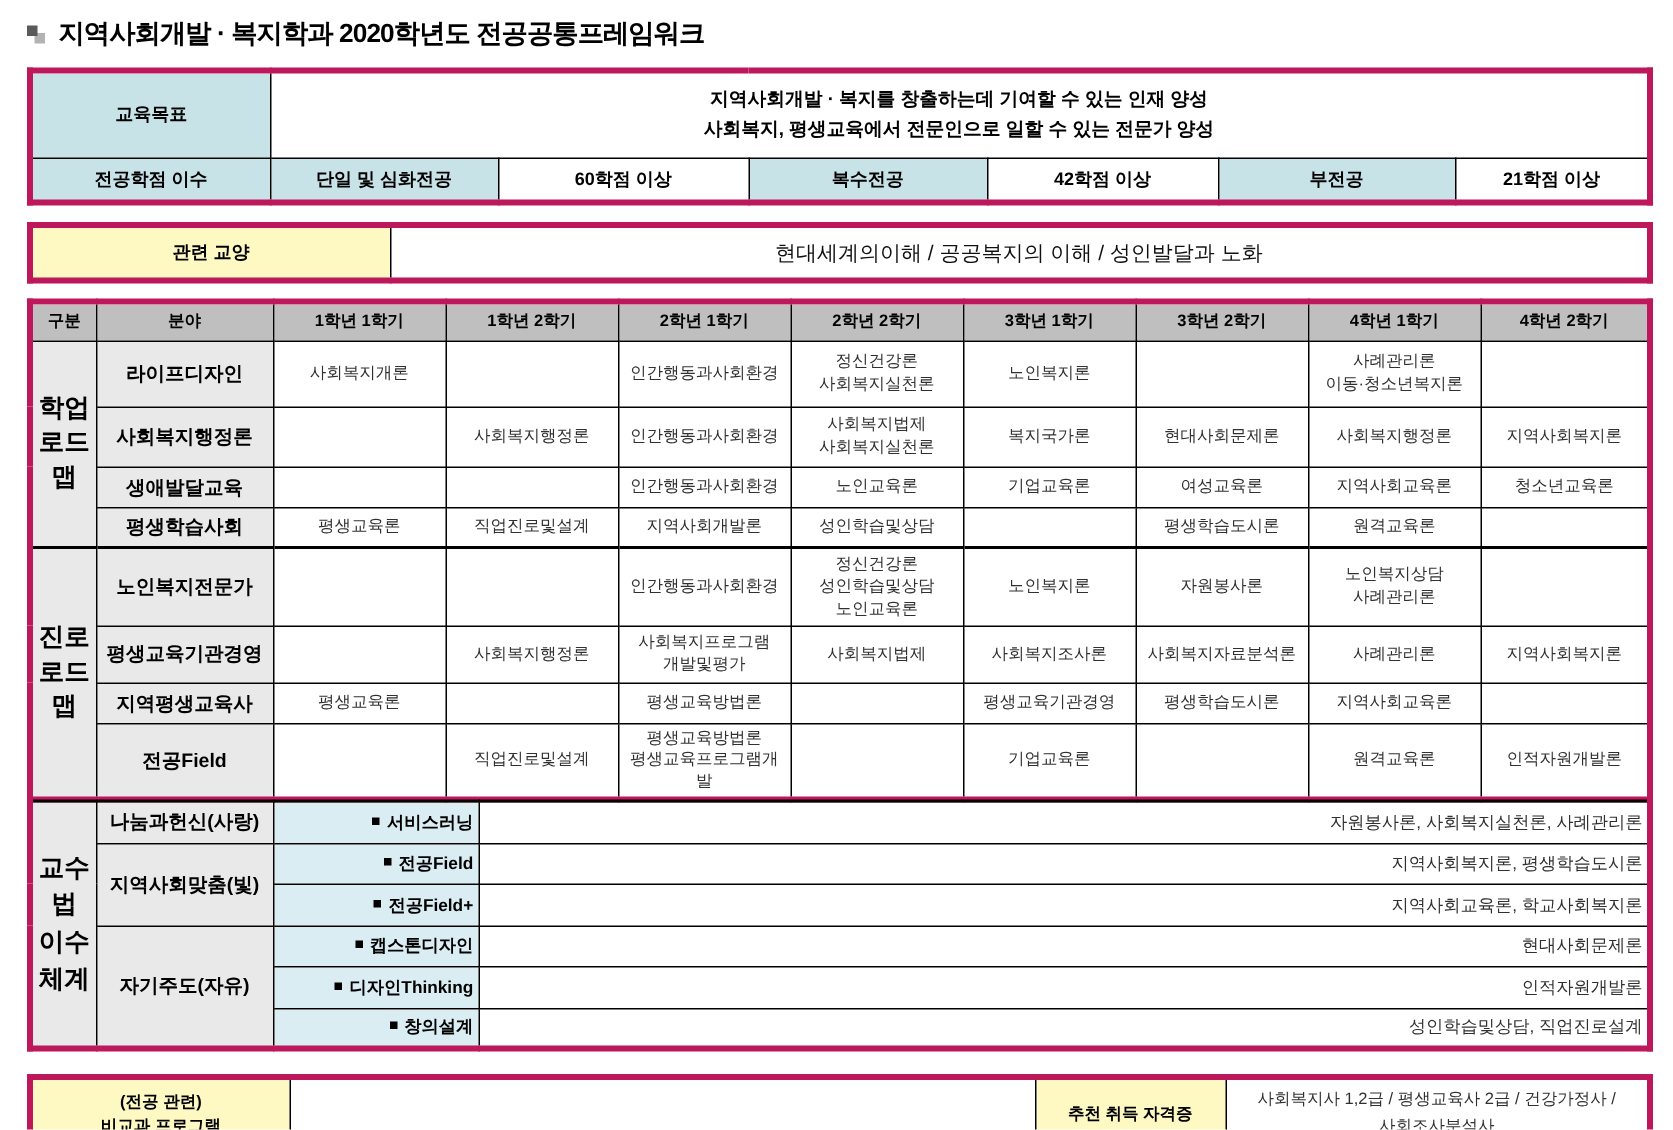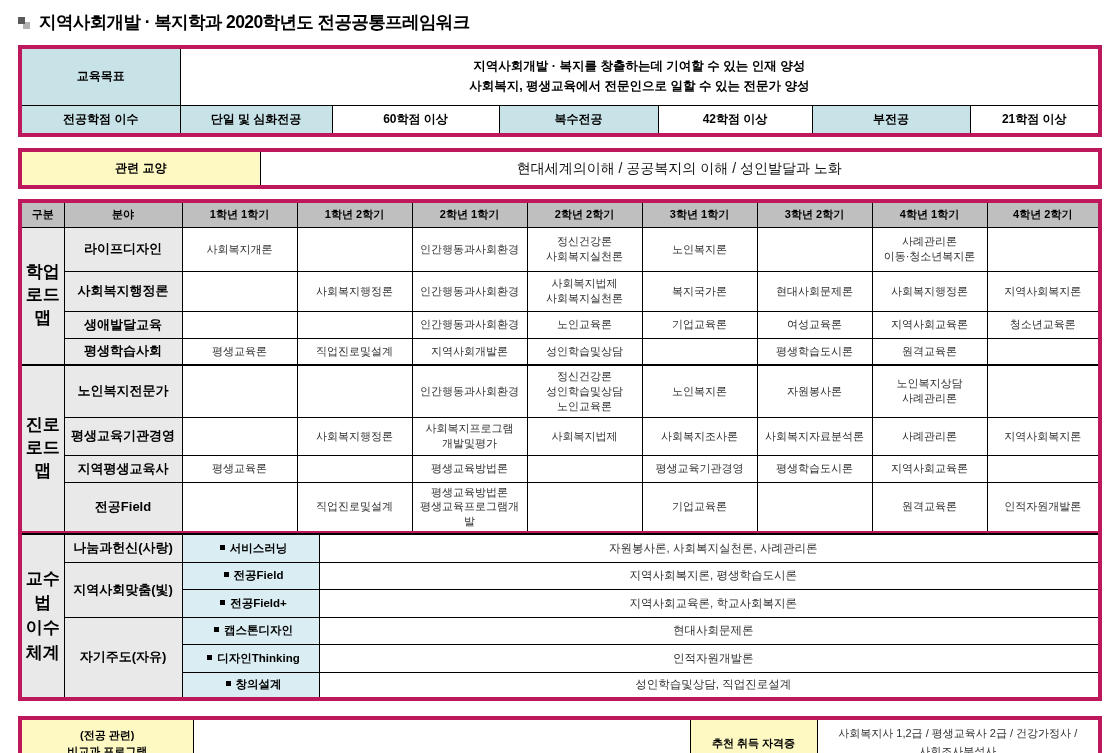--- a/index.html
+++ b/index.html
@@ -52,24 +52,24 @@
   tr.h38 td{height:38px}
   tr.h42 td{height:42px}
   tr.gsep td{border-top:2px solid #000}
   .fcell{font-size:13px}
   .gcell{font-size:17px;line-height:1.45}
 
   
   .ped-tbl{margin-top:-2px;border-top:2px solid #000}
   .ped-tbl td{height:27px}
   tr.p28 td{height:28px}
-  .mcell{text-align:center;padding-left:9px}
+  .mcell{text-align:right;padding-left:9px}
   .sqb{display:inline-block;width:5px;height:5px;background:#000;margin-right:5px;vertical-align:2px}
   .mlabel{font-weight:bold;color:#000;font-size:11.5px}
-  .crs{text-align:center;padding-left:12px;font-size:11.5px}
+  .crs{text-align:right;padding-left:12px;font-size:11.5px}
 
   
   .bot-tbl{margin-top:15px}
   tr.h50 td{height:50px}
   .bot-tbl .green{font-size:11px;line-height:1.5}
   .certcell{font-size:11px;line-height:1.6;padding:0 14px}
 </style>
 </head>
 <body>
 

